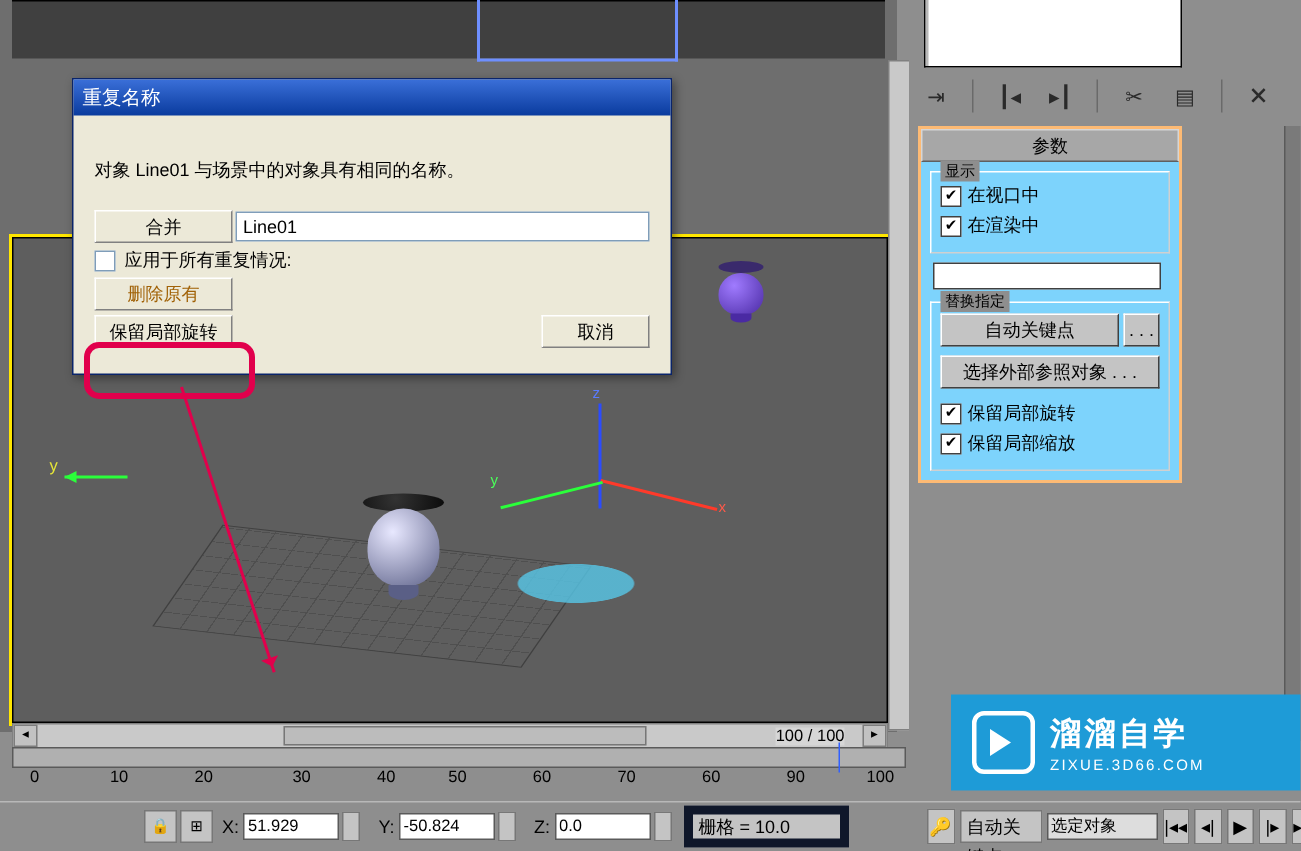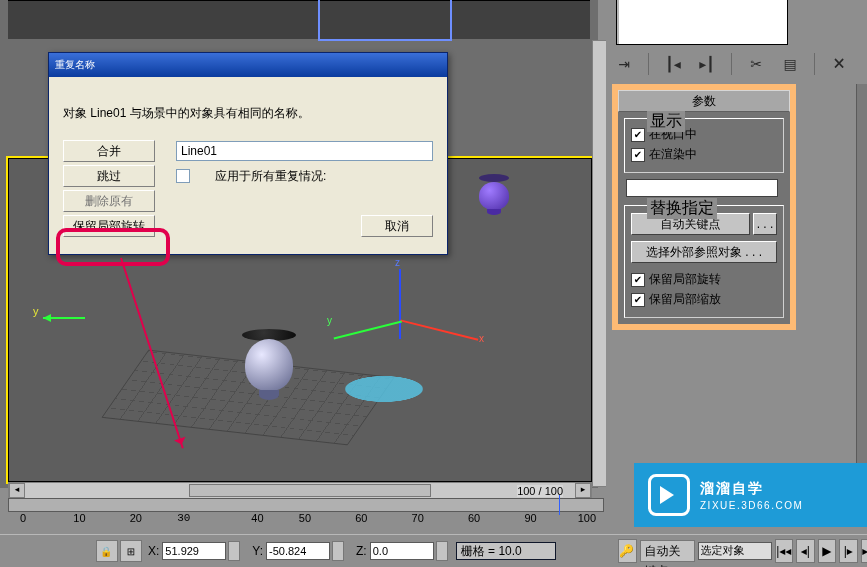--- a/index.html
+++ b/index.html
@@ -36,61 +36,61 @@
 .ruler{position:absolute;left:0;top:498px;width:610px;height:32px;background:#8e8e8e}
 .ruler-track{position:absolute;left:8px;top:0;width:594px;height:12px;background:#b0b0b0;border:1px solid #5a5a5a}
 .ruler-ticks{position:absolute;left:8px;top:14px;width:594px;height:16px;display:flex;justify-content:space-between;font-size:11px;color:#000}
 .ruler-mark{position:absolute;top:-4px;width:1px;height:20px;background:#3060ff}
 
 .coord-bar{position:absolute;left:0;top:534px;width:867px;height:33px;background:#8e8e8e;border-top:1px solid #b8b8b8;display:flex;align-items:center;padding-left:96px;box-sizing:border-box;gap:2px}
 .coord-bar .mini{width:20px;height:20px;background:#c4c4c4;border:1px solid #777;display:flex;align-items:center;justify-content:center;font-size:10px}
 .coord-bar .lbl{margin-left:4px;margin-right:1px}
 .coord-bar input{width:58px;height:16px;border:1px solid #5a5a5a;background:#fff;font-size:11px;padding:0 2px}
 .coord-bar .spinner{width:10px;height:18px;background:#c4c4c4;border:1px solid #777;margin-right:6px}
-.coord-bar .wide{width:90px;background:#c4c4c4;height:16px;border:1px solid #0f172a;padding:0 4px;line-height:16px}
+.coord-bar .wide{width:90px;background:#c4c4c4;height:16px;border:6px solid #0f172a;padding:0 4px;line-height:16px}
 .rhs-controls{position:absolute;left:618px;top:534px;height:33px;display:flex;align-items:center;gap:3px}
 .rhs-controls .btn{width:22px;height:22px;background:#c4c4c4;border:1px solid #777;display:flex;align-items:center;justify-content:center}
 .rhs-controls .auto{height:20px;padding:0 4px;background:#c4c4c4;border:1px solid #777;line-height:20px}
 .rhs-controls input{width:68px;height:16px;border:1px solid #5a5a5a;background:#ddd;font-size:11px;padding:0 2px}
 
 .right-pane{position:absolute;left:606px;top:0;width:261px;height:534px;background:#8e8e8e}
 .preview-box{position:absolute;left:10px;top:0;width:170px;height:44px;background:#fff;border:1px solid #000;border-top:none;box-shadow:inset 2px 0 0 #b8b8b8}
 .toolbar-row{position:absolute;left:6px;top:52px;display:flex;gap:10px;align-items:center}
 .toolbar-row .tb{width:24px;height:24px;display:flex;align-items:center;justify-content:center;font-size:14px;color:#2a2a2a}
 .toolbar-row .sep{width:1px;height:22px;background:#6a6a6a;margin:0 2px}
-.params-panel{position:absolute;left:6px;top:84px;width:172px;border:6px solid #fdba74;background:#737373}
+.params-panel{position:absolute;left:6px;top:84px;width:172px;border:2px solid #fdba74;background:#7dd3fc}
 .params-title{height:20px;background:#a7a7a7;border:1px solid #d6d6d6;border-bottom-color:#5f5f5f;text-align:center;line-height:20px}
 .fieldset{margin:6px;border:1px solid #d0d0d0;border-top-color:#fff;border-left-color:#fff;padding:4px 6px 6px 6px;position:relative}
-.fieldset .legend{position:absolute;top:-8px;left:22px;background:#8e8e8e;padding:0 3px;font-size:16px}
+.fieldset .legend{position:absolute;top:-8px;left:6px;background:#8e8e8e;padding:0 3px;font-size:10px}
 .chk-row{display:flex;align-items:center;gap:4px;margin:3px 0}
 .chk{width:12px;height:12px;border:1px solid #404040;background:#fff;display:inline-flex;align-items:center;justify-content:center;font-size:10px;line-height:10px}
 .obj-row{margin:4px 8px}
 .obj-input{width:150px;height:16px;border:1px solid #404040;background:#fff;margin:2px 8px 8px 8px}
 .btn3d{height:20px;background:#c4c4c4;border:1px solid #fff;border-right-color:#404040;border-bottom-color:#404040;text-align:center;line-height:20px;margin:3px 0;cursor:default}
 .btn3d.small{width:22px;display:inline-block}
 .scroll-handle{position:absolute;right:0;top:84px;width:10px;height:410px;background:#7a7a7a;border-left:1px solid #5a5a5a}
 
 .dialog{position:absolute;left:48px;top:52px;width:398px;background:#ECE9D8;border:1px solid #0A246A;box-shadow:2px 2px 6px rgba(0,0,0,.4)}
-.dlg-title{height:24px;background:linear-gradient(#3a6fd8,#0a3b9e);color:#fff;padding:0 6px;line-height:24px;font-size:10px}
+.dlg-title{height:24px;background:linear-gradient(#3a6fd8,#0a3b9e);color:#fff;padding:0 6px;line-height:24px;font-size:13px}
 .dlg-body{padding:28px 14px 14px 14px}
 .dlg-msg{margin-bottom:18px}
-.dlg-row{display:flex;align-items:center;margin:3px 0;gap:21px}
+.dlg-row{display:flex;align-items:center;margin:3px 0;gap:2px}
 .dlg-btn{width:90px;height:20px;background:#ECE9D8;border:1px solid #fff;border-right-color:#808080;border-bottom-color:#808080;text-align:center;line-height:20px}
-.dlg-btn.disabled{color:#737373}
+.dlg-btn.disabled{color:#a16207}
 .dlg-input{flex:1;height:18px;border:1px solid #7F9DB9;background:#fff;padding:0 4px;line-height:18px}
 .dlg-chk{width:12px;height:12px;border:1px solid #7F9DB9;background:#fff;margin-right:4px}
 .highlight-ring{position:absolute;left:56px;top:228px;width:106px;height:30px;border:4px solid #E1004C;border-radius:10px;pointer-events:none}
 
 .anno-arrow{position:absolute;left:120px;top:258px;width:2px;height:200px;background:#E1004C;transform:rotate(-18deg);transform-origin:top;pointer-events:none}
 .anno-arrow::after{content:"";position:absolute;bottom:-2px;left:-5px;border:6px solid transparent;border-top-color:#E1004C}
 
 .watermark{position:absolute;left:634px;top:463px;width:233px;height:64px;background:#1E9BD7;display:flex;align-items:center;gap:10px;padding-left:14px;box-sizing:border-box;color:#fff}
 .watermark .play{width:36px;height:36px;border:3px solid #fff;border-radius:8px;display:flex;align-items:center;justify-content:center}
 .watermark .play::before{content:"";border:9px solid transparent;border-left:14px solid #fff;margin-left:5px}
-.watermark .txt-cn{font-size:14px;font-weight:bold;letter-spacing:2px}
+.watermark .txt-cn{font-size:21px;font-weight:bold;letter-spacing:2px}
 .watermark .txt-en{font-size:10px;letter-spacing:1.5px;margin-top:2px}
 .nav-square{position:absolute;width:18px;height:18px;background:#c4c4c4;border:1px solid #777}
 </style>
 </head>
 <body>
 
 <div class="viewport-area">
   <div class="viewport-top">
     <div class="viewport-top-inner"></div>
   </div>
@@ -140,21 +140,21 @@
 </div>
 
 <div class="ruler">
   <div class="ruler-track">
     <div class="ruler-mark" style="left:550px"></div>
   </div>
   <div class="ruler-ticks" id="ruler-ticks">
       <div style="width: 30px; text-align: center;">0</div>
       <div style="width: 30px; text-align: center;">10</div>
       <div style="width: 30px; text-align: center;">20</div>
-      <div style="width: 30px; text-align: left; font-family: Liberation Mono, monospace;">30</div>
+      <div style="width: 30px; text-align: right;">30</div>
       <div style="width: 30px; text-align: right;">40</div>
       <div style="width: 30px; text-align: center;">50</div>
       <div style="width: 30px; text-align: center;">60</div>
       <div style="width: 30px; text-align: center;">70</div>
       <div style="width: 30px; text-align: center;">60</div>
       <div style="width: 30px; text-align: center;">90</div>
       <div style="width: 30px; text-align: center;">100</div>
     </div>
 </div>
 
@@ -239,21 +239,20 @@
 <div class="dialog">
   <div class="dlg-title">重复名称</div>
   <div class="dlg-body">
     <div class="dlg-msg">对象 Line01 与场景中的对象具有相同的名称。</div>
 
     <div class="dlg-row">
       <div class="dlg-btn">合并</div>
       <div class="dlg-input">Line01</div>
     </div>
     <div class="dlg-row">
-      <div class="dlg-btn">跳过</div>
       <span class="dlg-chk"></span>
       <span>应用于所有重复情况:</span>
     </div>
     <div class="dlg-row">
       <div class="dlg-btn disabled">删除原有</div>
     </div>
     <div class="dlg-row">
       <div class="dlg-btn">保留局部旋转</div>
       <div style="flex:1"></div>
       <div class="dlg-btn" style="width:70px">取消</div>

